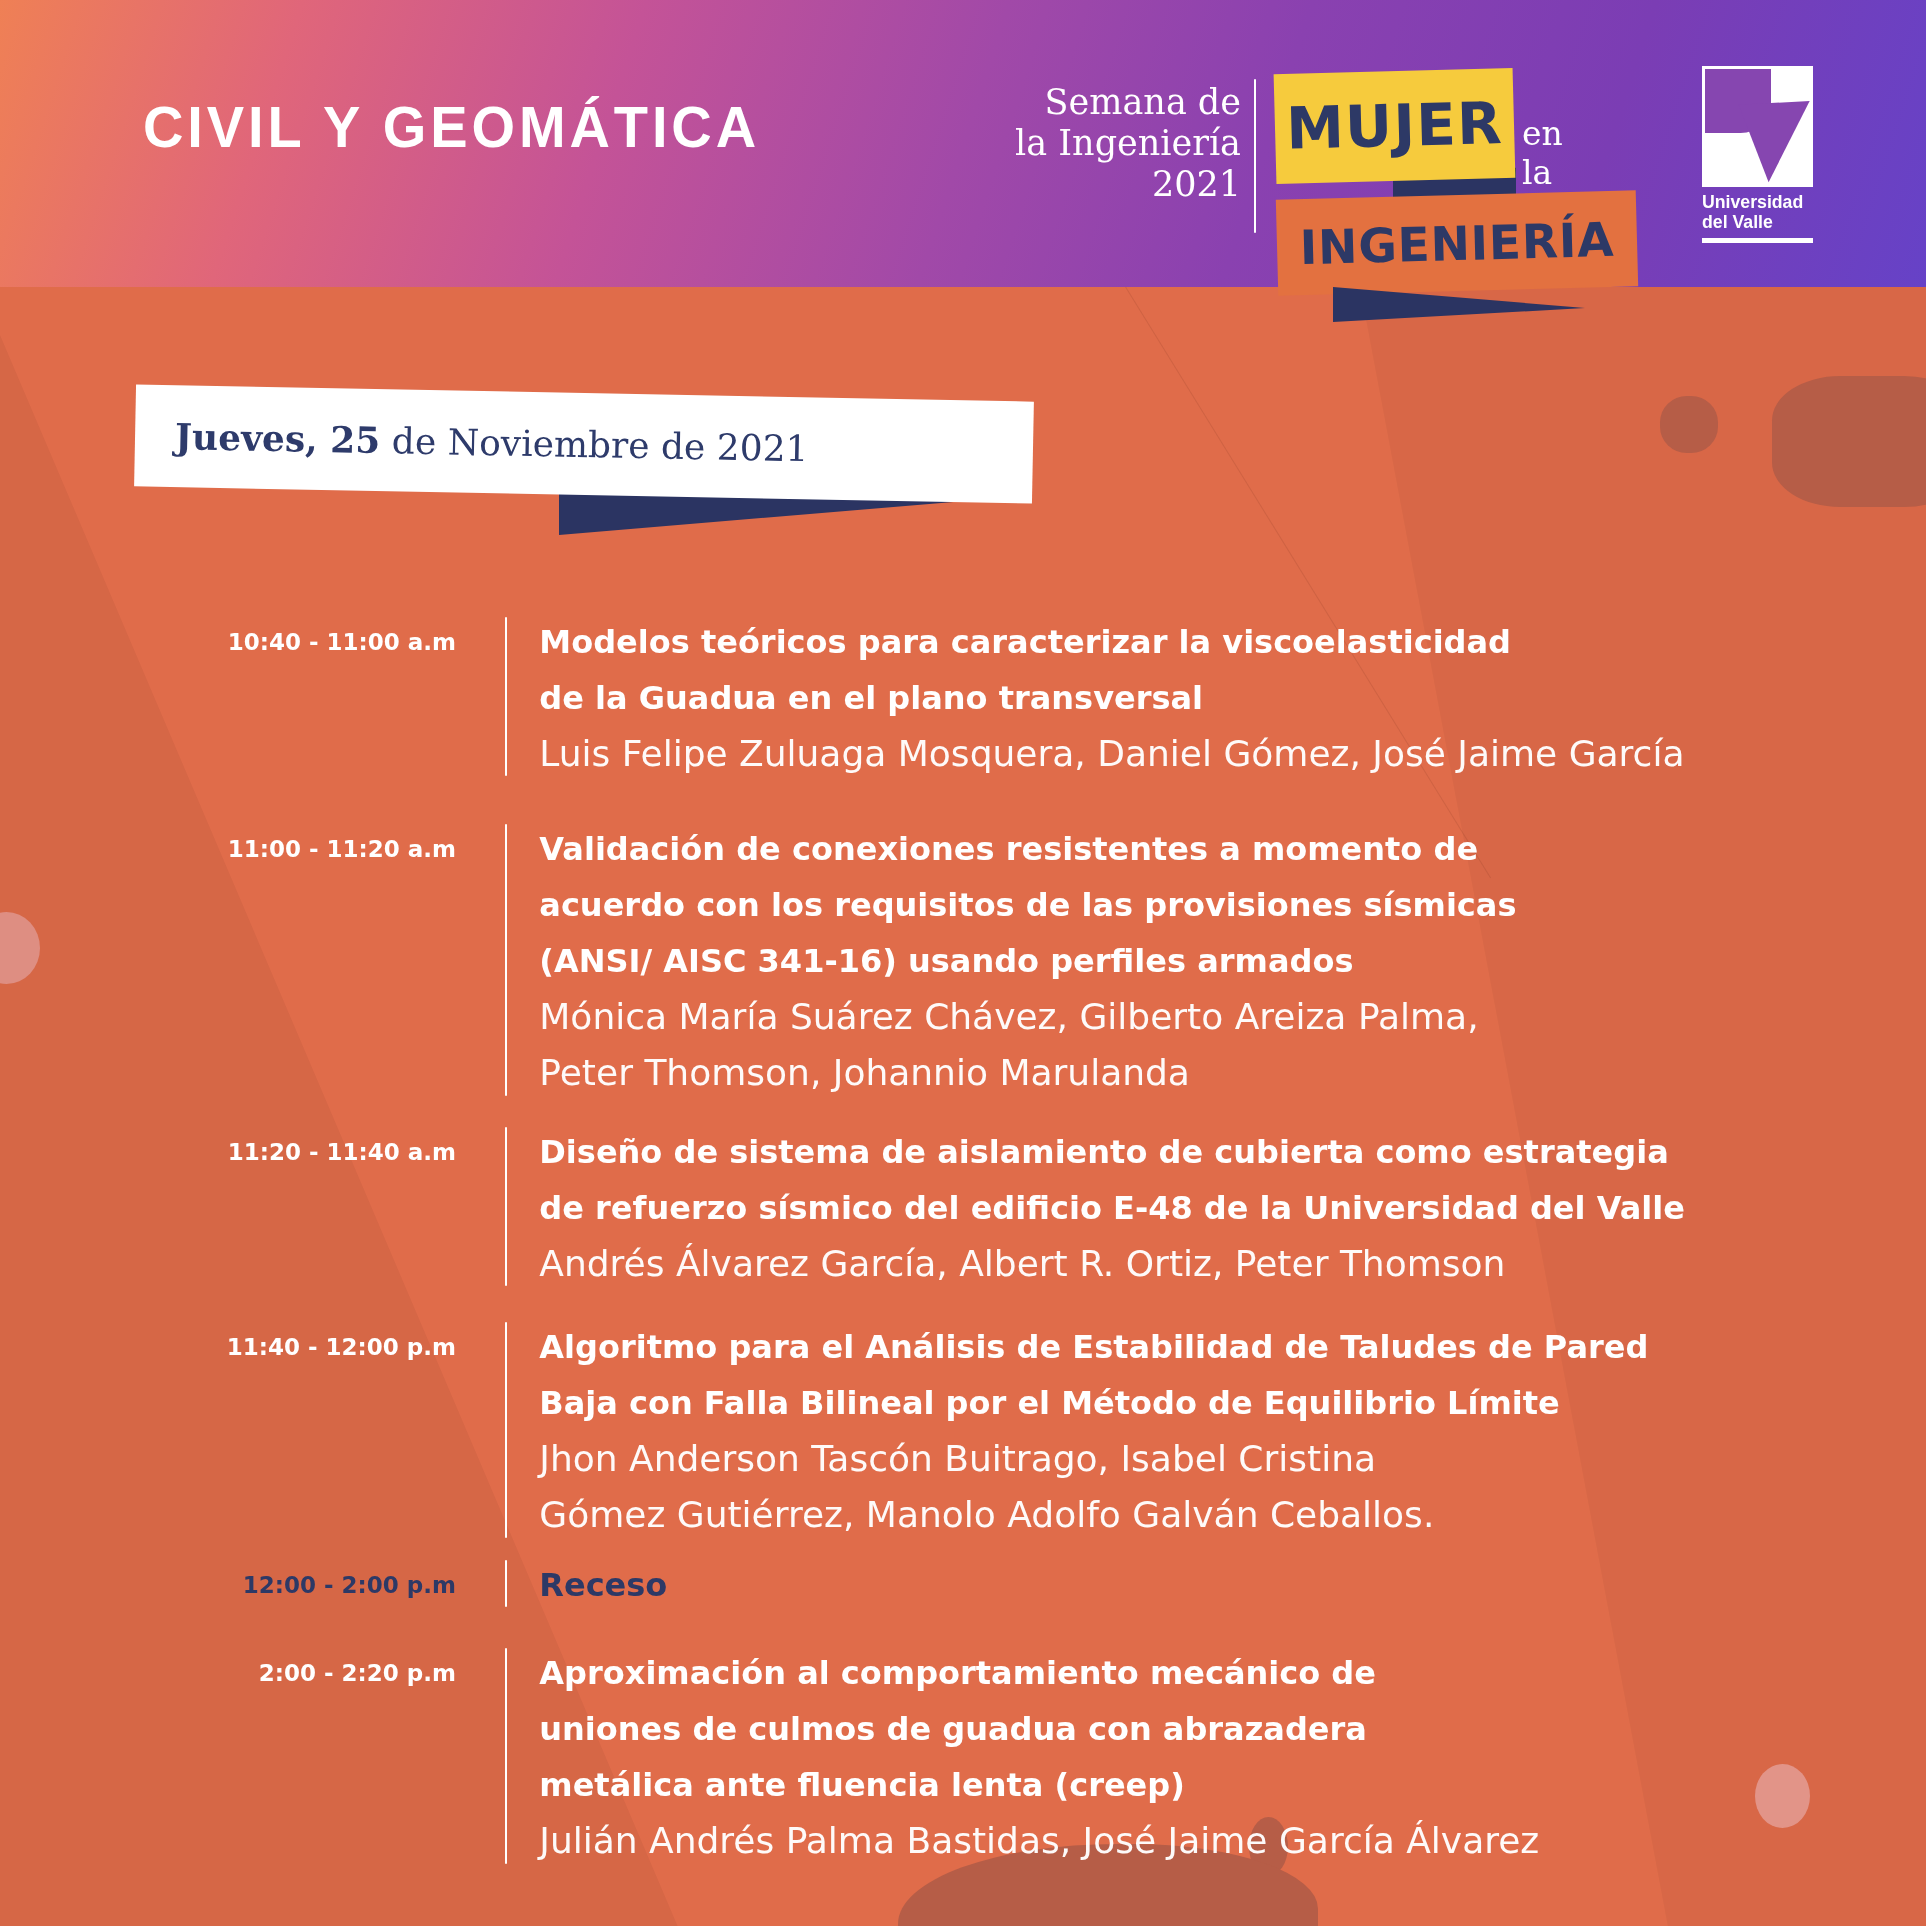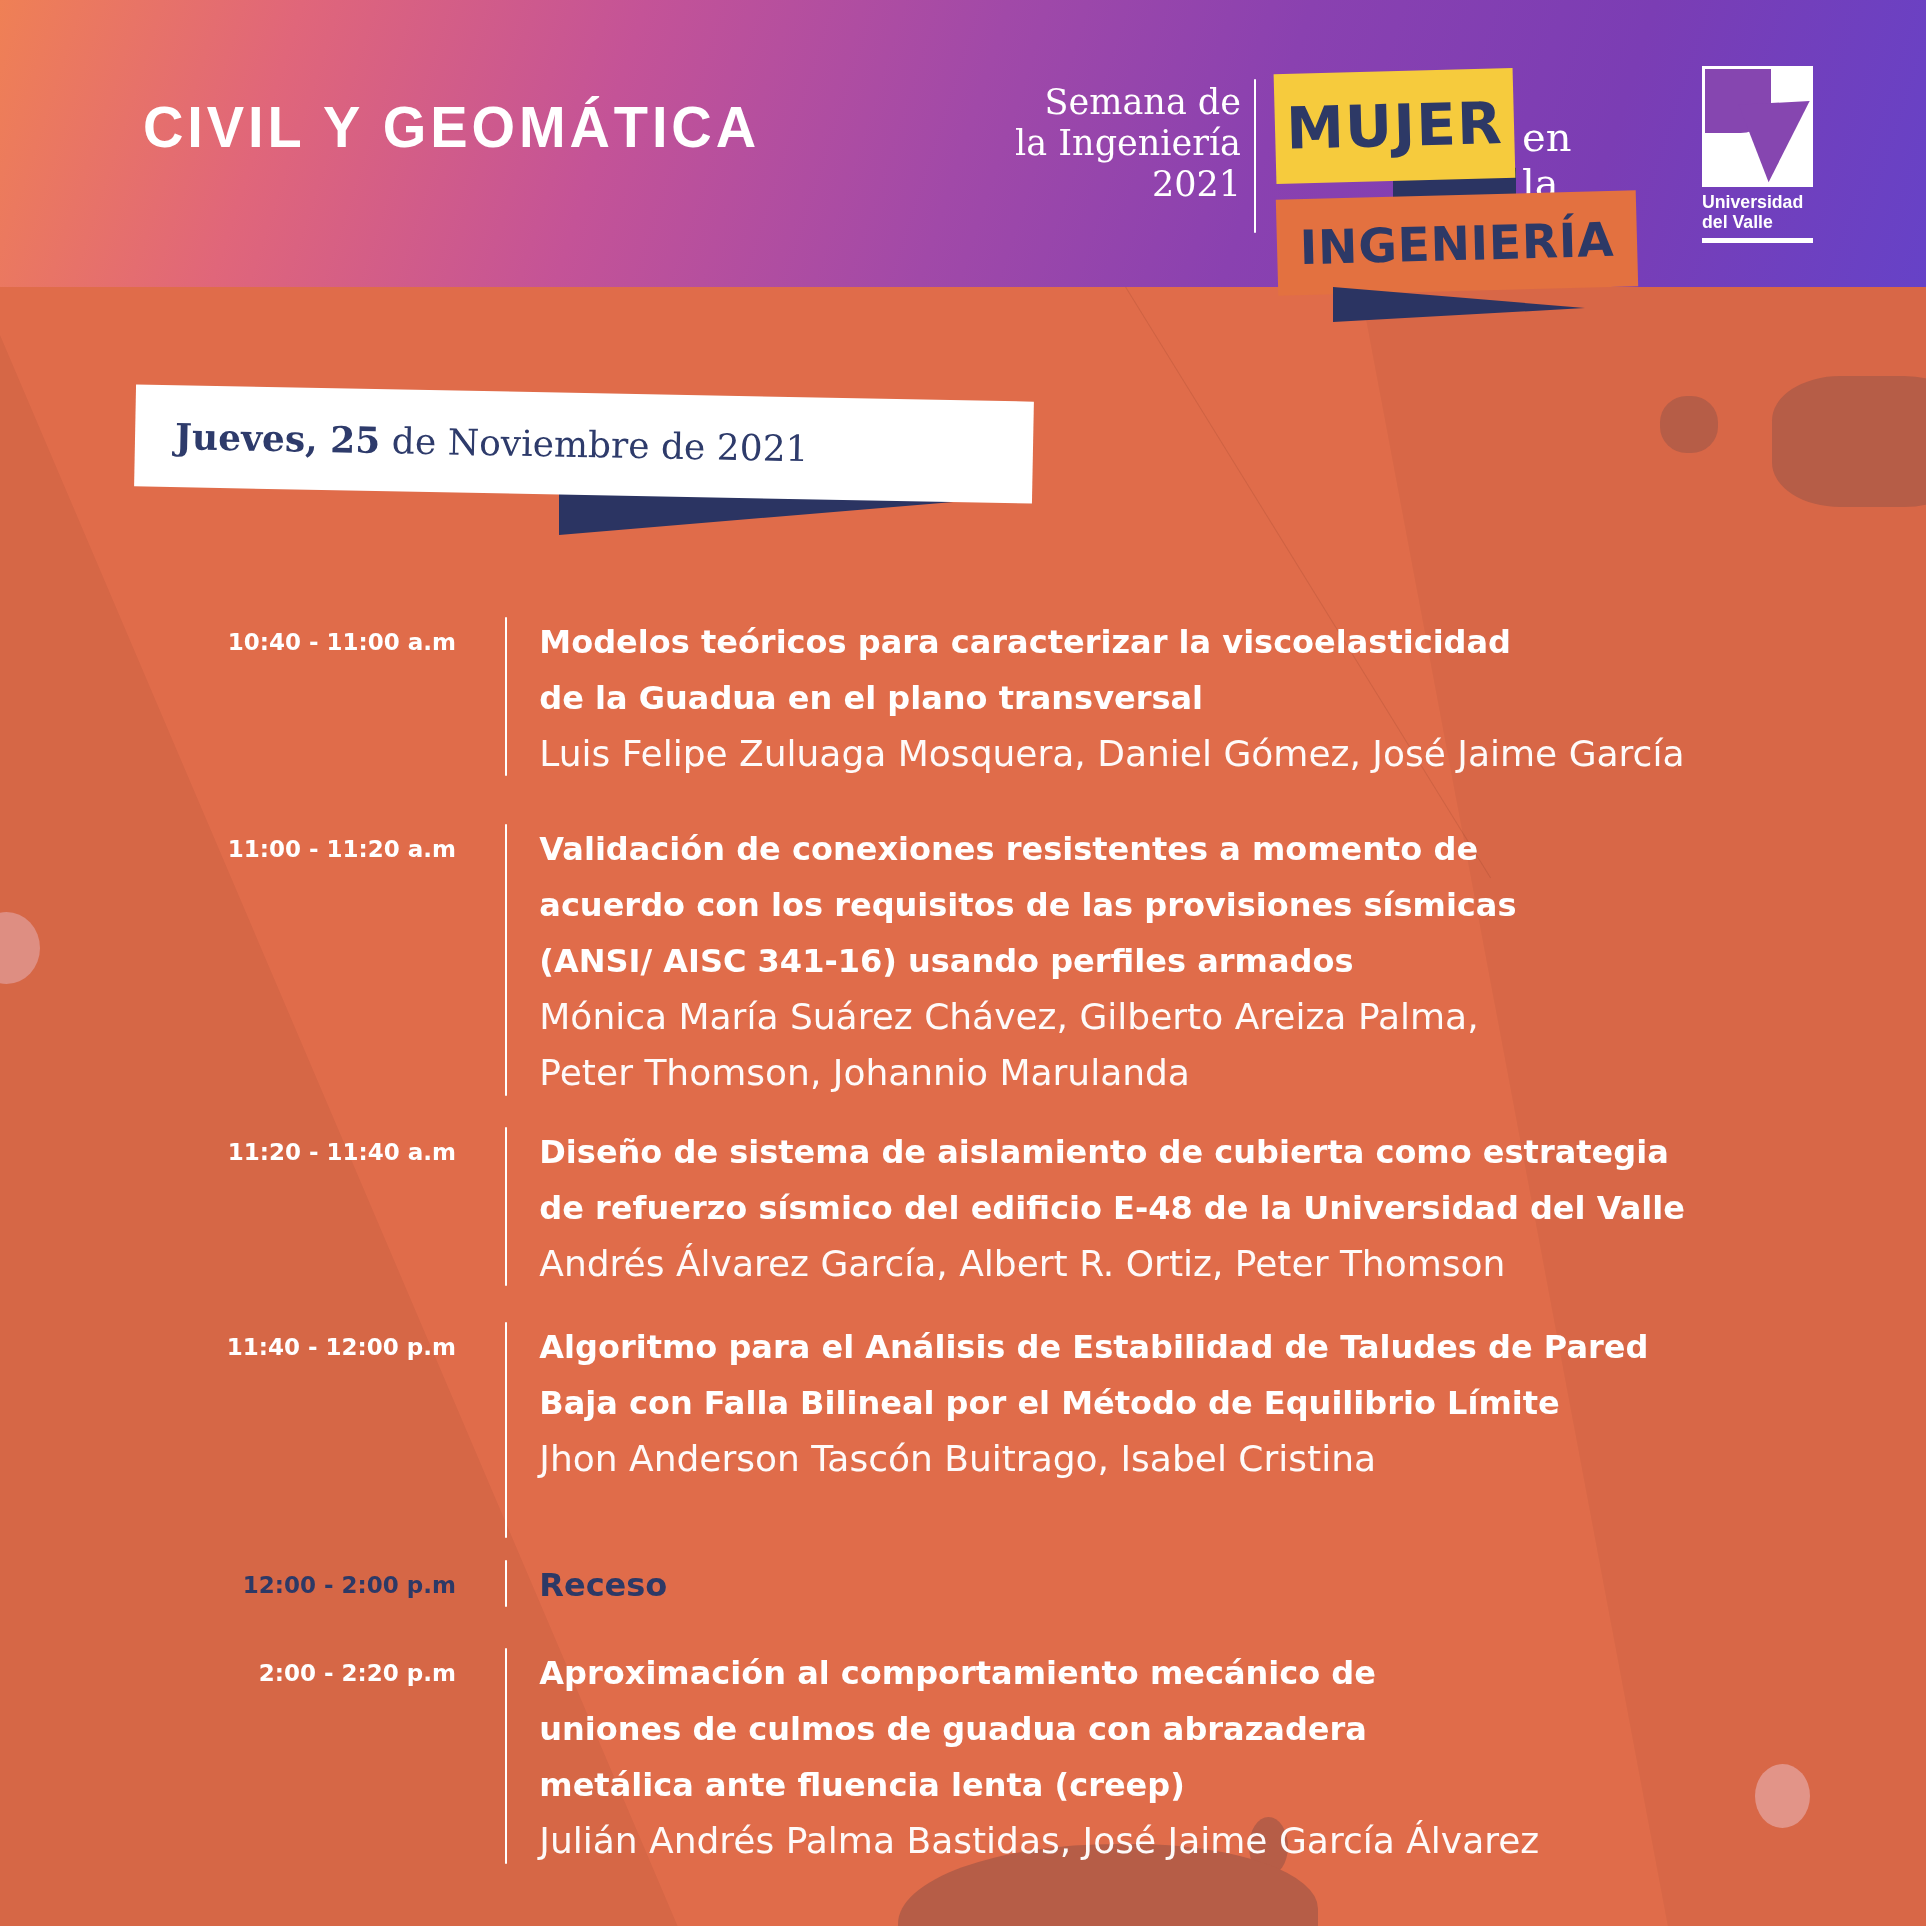--- a/index.html
+++ b/index.html
@@ -30,21 +30,21 @@
   .event-week{position:absolute;right:686px;top:82px;text-align:right;color:#fff;
     font-family:"DejaVu Serif",serif;font-weight:500;font-size:35px;line-height:41px;}
   .hdr-divider{position:absolute;left:1254px;top:79px;width:2.3px;height:154px;background:#fff;border-radius:1.2px;}
 
   
   .mujer{position:absolute;left:0;top:0;}
   .mujer-fold-top{position:absolute;left:1393px;top:170px;width:123px;height:30px;background:#2B3462;transform:skewY(-2deg);}
   .mujer-ybox{position:absolute;left:1275px;top:71px;width:239px;height:110px;background:#F6CB3D;transform:rotate(-1.5deg);
     display:flex;align-items:center;justify-content:center;}
   .mujer-ybox span{color:#2D3966;font-weight:700;font-size:58px;letter-spacing:1.2px;font-family:"DejaVu Sans",sans-serif;}
-  .mujer-enla{position:absolute;left:1522px;top:114px;color:#fff;font-family:"DejaVu Serif",serif;font-size:40px;}
+  .mujer-enla{position:absolute;left:1522px;top:114px;color:#fff;font-family:"DejaVu Serif",serif;font-size:33px;}
   .mujer-obox{position:absolute;left:1277px;top:195px;width:360px;height:96px;background:#E37140;transform:rotate(-1.5deg);
     display:flex;align-items:center;justify-content:center;}
   .mujer-obox span{color:#2D3966;font-weight:700;font-size:47px;letter-spacing:0.8px;font-family:"DejaVu Sans",sans-serif;}
   .mujer-fold-bottom{position:absolute;left:1333px;top:287px;width:252px;height:35px;background:#2B3462;
     clip-path:polygon(0 0,100% 60%,0 100%);}
 
   
   .univalle{position:absolute;left:1702px;top:66px;width:111px;text-align:left;}
   .uv-mark{position:relative;width:111px;height:121px;background:#fff;}
   .uv-shape-a{position:absolute;left:2.7px;top:2.7px;width:66px;height:64px;background:#8646B0;border-radius:0 0 46% 0;}
@@ -161,20 +161,21 @@
     </div>
   </section>
 
   <section class="row" style="top:1319px;">
     <div class="time">11:40 - 12:00 p.m</div>
     <div class="vline" style="height:216px;"></div>
     <div class="content">
       <div class="t">Algoritmo para el Análisis de Estabilidad de Taludes de Pared</div>
       <div class="t">Baja con Falla Bilineal por el Método de Equilibrio Límite</div>
       <div class="a">Jhon Anderson Tascón Buitrago, Isabel Cristina</div>
+      <div class="a">Gómez Gutiérrez, Manolo Adolfo Galván Ceballos.</div>
     </div>
   </section>
 
   <section class="row navy" style="top:1557px;">
     <div class="time">12:00 - 2:00 p.m</div>
     <div class="vline" style="height:47px;"></div>
     <div class="content">
       <div class="t">Receso</div>
     </div>
   </section>

